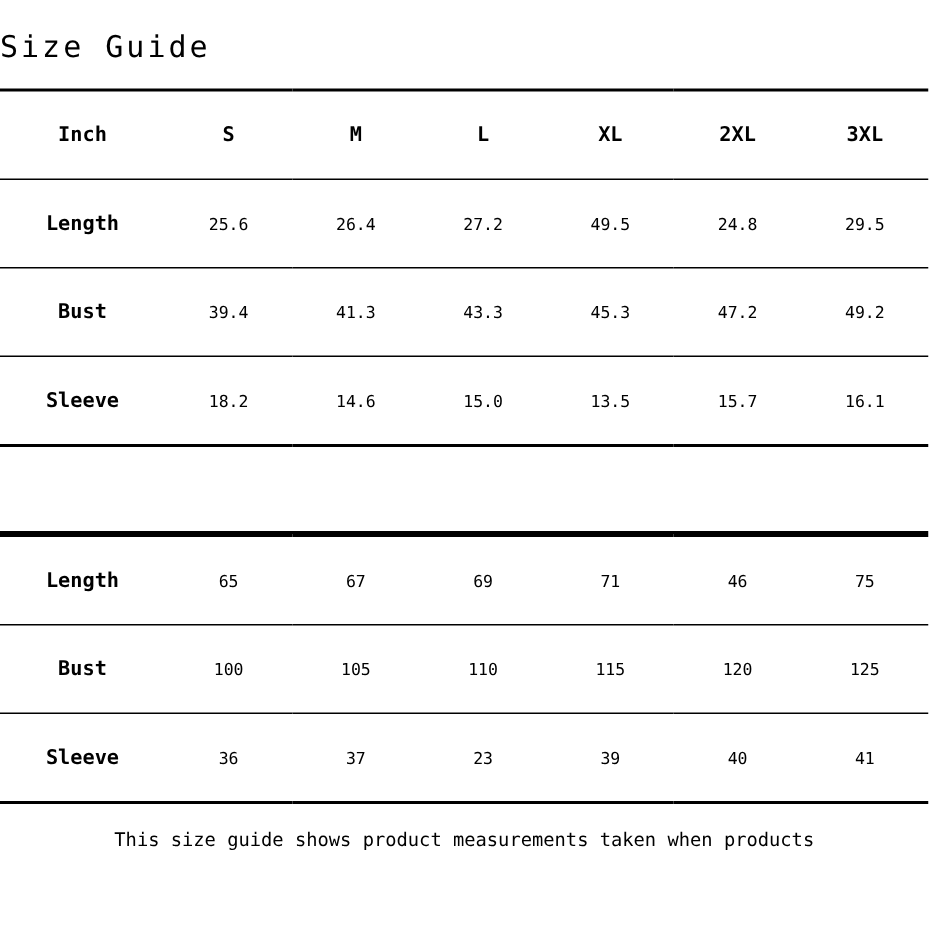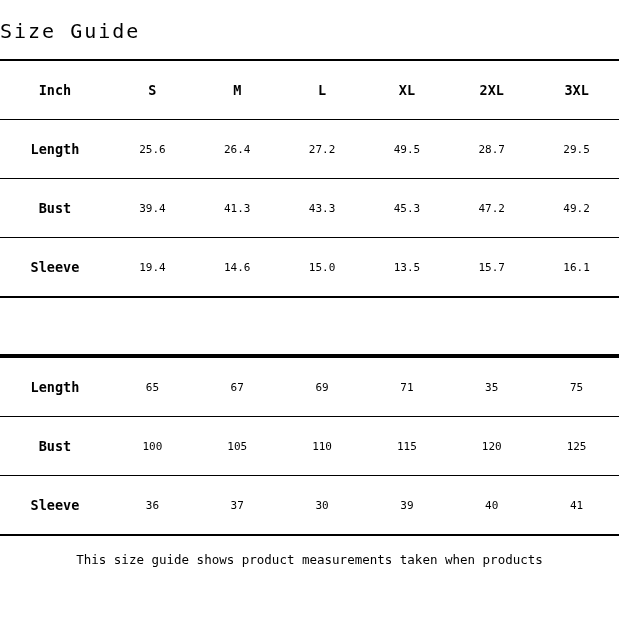--- a/index.html
+++ b/index.html
@@ -93,71 +93,71 @@
         <td>XL</td>
         <td>2XL</td>
         <td>3XL</td>
       </tr>
       <tr>
         <td class="rowhead">Length</td>
         <td>25.6</td>
         <td>26.4</td>
         <td>27.2</td>
         <td>49.5</td>
-        <td>28.7</td>
+        <td>24.8</td>
         <td>29.5</td>
       </tr>
       <tr>
         <td class="rowhead">Bust</td>
         <td>39.4</td>
         <td>41.3</td>
         <td>43.3</td>
         <td>45.3</td>
         <td>47.2</td>
         <td>49.2</td>
       </tr>
       <tr>
         <td class="rowhead">Sleeve</td>
-        <td>19.4</td>
+        <td>18.2</td>
         <td>14.6</td>
         <td>15.0</td>
         <td>13.5</td>
         <td>15.7</td>
         <td>16.1</td>
       </tr>
     </tbody>
   </table>
 
   <div class="gap"></div>
 
   <table class="size-table">
     <tbody>
       <tr>
         <td class="rowhead">Length</td>
         <td>65</td>
         <td>67</td>
         <td>69</td>
         <td>71</td>
-        <td>35</td>
+        <td>46</td>
         <td>75</td>
       </tr>
       <tr>
         <td class="rowhead">Bust</td>
         <td>100</td>
         <td>105</td>
         <td>110</td>
         <td>115</td>
         <td>120</td>
         <td>125</td>
       </tr>
       <tr>
         <td class="rowhead">Sleeve</td>
         <td>36</td>
         <td>37</td>
-        <td>30</td>
+        <td>23</td>
         <td>39</td>
         <td>40</td>
         <td>41</td>
       </tr>
     </tbody>
   </table>
 
   <div class="footer">
     <div>This size guide shows product measurements taken when products</div>
 

